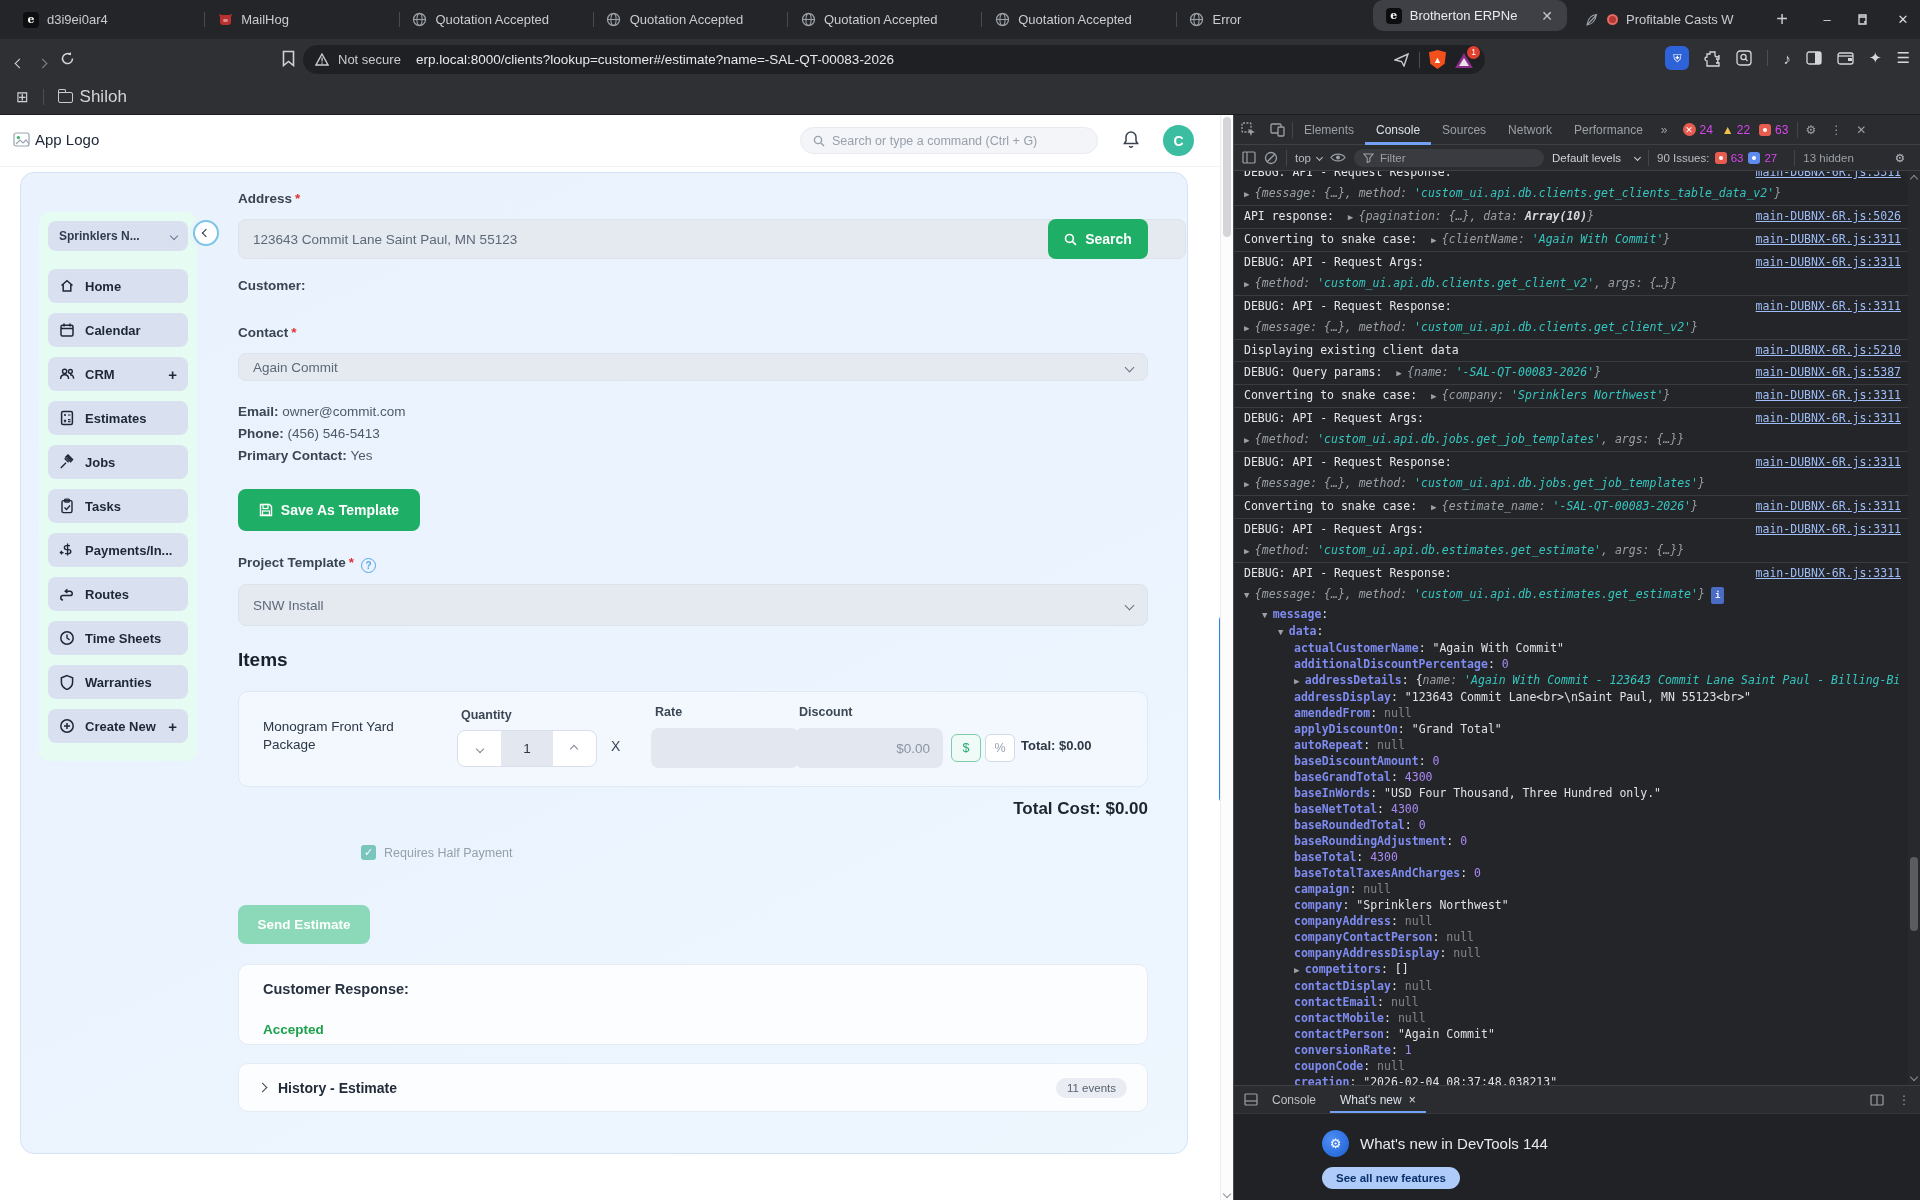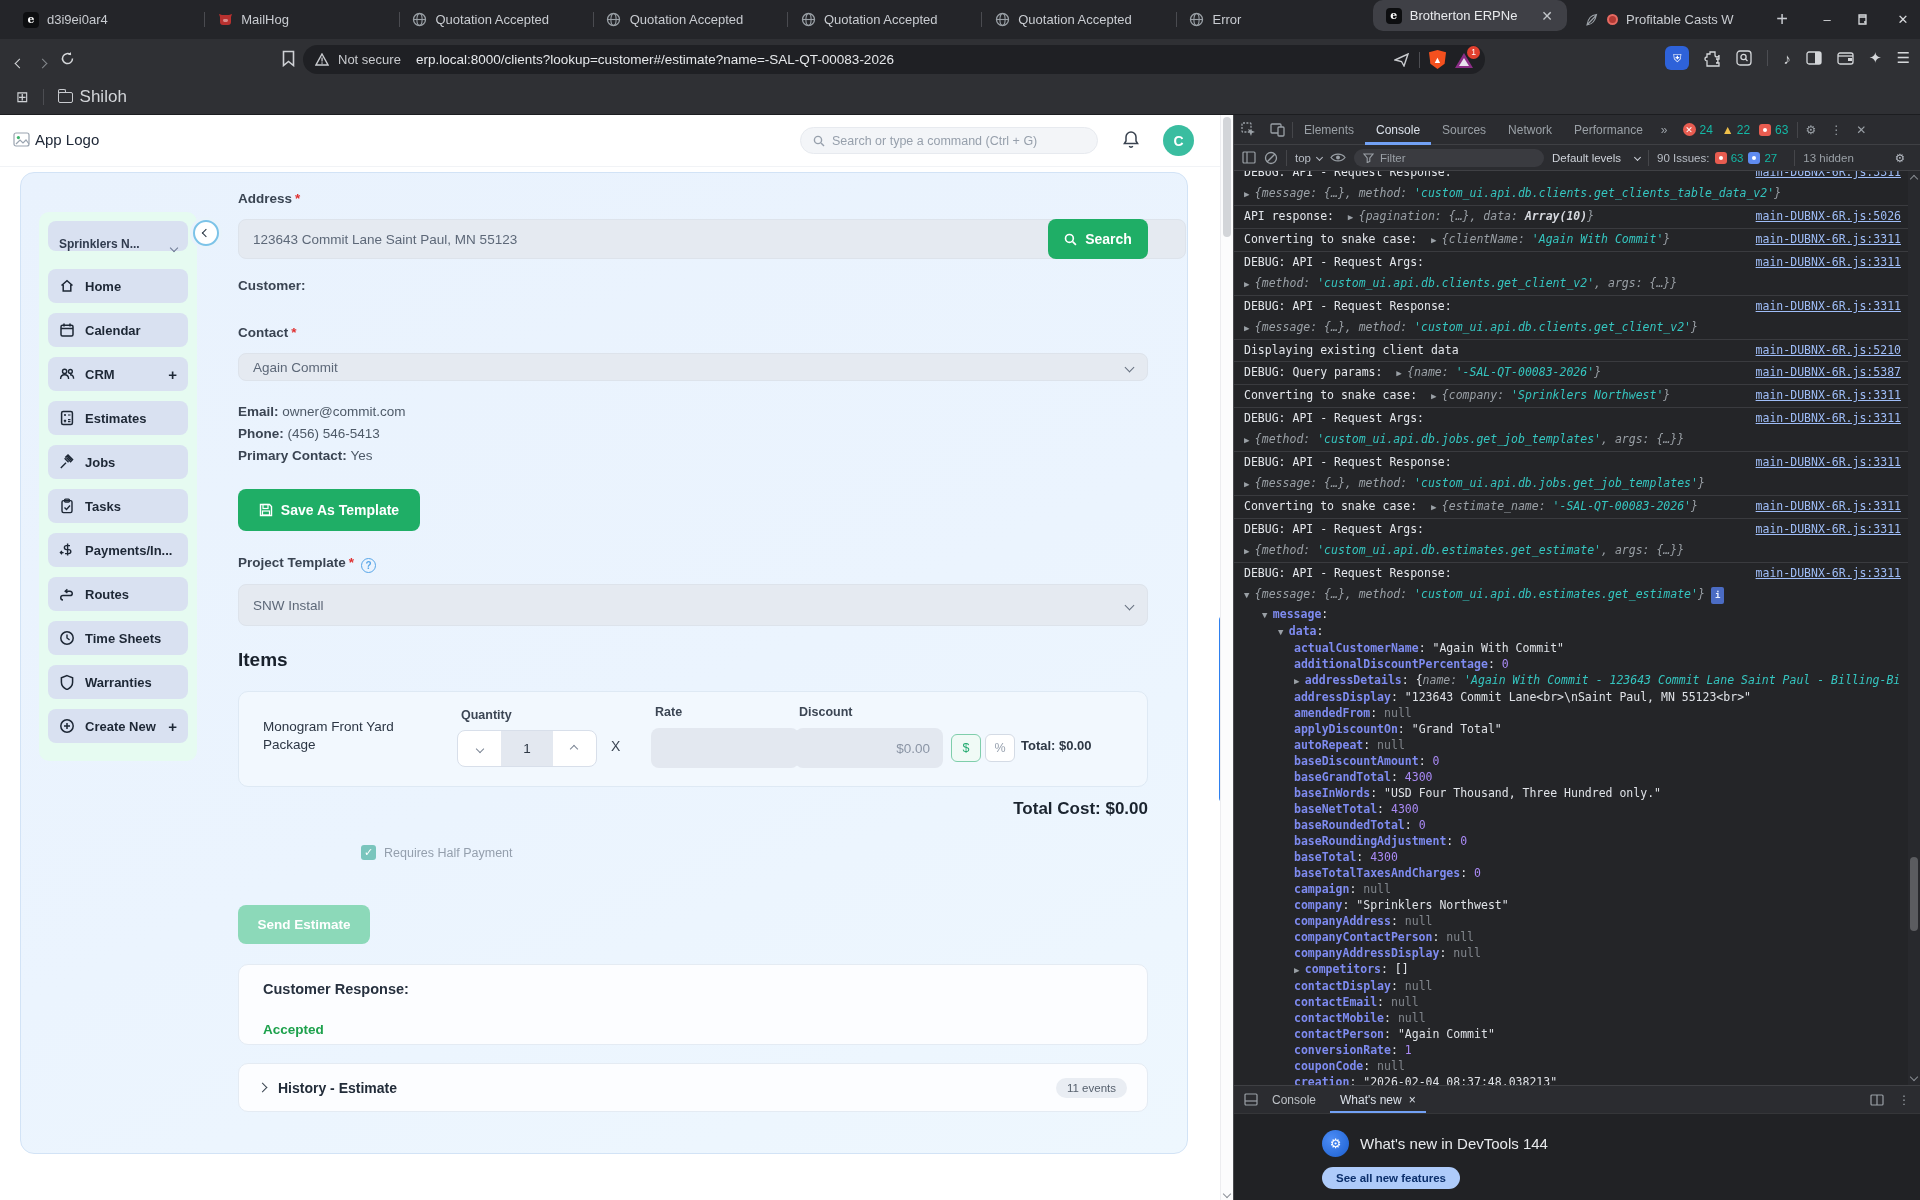--- a/index.html
+++ b/index.html
@@ -43,21 +43,21 @@
 
   
   .page{position:absolute;left:0;top:115px;width:1233px;height:1085px;background:#fff;overflow:hidden}
   .appheader{position:absolute;top:0;left:0;width:1220px;height:52px;background:#fff;border-bottom:1px solid #f1f3f6}
   .logo{position:absolute;left:13px;top:16px;display:flex;align-items:center;gap:5px;font-size:15px;color:#202938;font-weight:500}
   .appsearch{position:absolute;left:800px;top:12px;width:298px;height:27px;background:#f3f5f8;border:1px solid #e7eaef;border-radius:14px;display:flex;align-items:center;gap:7px;padding:0 12px;color:#97a0ac;font-size:12.5px;white-space:nowrap}
   .bellwrap{position:absolute;left:1122px;top:15px;color:#39424f}
   .avatar{position:absolute;left:1163px;top:10px;width:31px;height:31px;border-radius:50%;background:#3abda0;color:#fff;font-size:14px;font-weight:bold;display:flex;align-items:center;justify-content:center}
   .card{position:absolute;left:20px;top:57px;width:1168px;height:982px;border:1px solid #d2e3f6;border-radius:14px;background:linear-gradient(155deg,#e9f2fd 0%,#ebf4fe 55%,#eef7fe 100%)}
   .sidebar{position:absolute;left:18px;top:39px;width:158px;height:549px;background:#e6fbf1;border-radius:10px;padding:9px}
-  .sb-dd{height:30px;background:#d9e1f1;border-radius:8px;display:flex;align-items:flex-end;padding:0 11px;font-size:12px;font-weight:bold;color:#303b4e}
+  .sb-dd{height:30px;background:#d9e1f1;border-radius:8px;display:flex;align-items:center;padding:0 11px;font-size:12px;font-weight:bold;color:#303b4e}
   .sb-dd .chev{margin-left:auto;color:#6c7892;width:6px;height:6px}
   .sb-item{height:34px;margin-top:10px;background:#d9e1f1;border-radius:8px;display:flex;align-items:center;gap:10px;padding:0 11px;font-size:13px;font-weight:600;color:#1d2735}
   .sb-item:first-of-type{margin-top:18px}
   .sb-item svg{flex:0 0 auto}
   .sb-plus{margin-left:auto;font-size:15px;font-weight:600}
   .collapsebtn{position:absolute;left:172px;top:47px;width:26px;height:26px;border-radius:50%;background:#fff;border:2px solid #7cc3e8;box-shadow:0 0 0 3px #e9f3fb;display:flex;align-items:center;justify-content:center;color:#25323f}
   .collapsebtn .chev{width:6px;height:6px}
   .form{position:absolute;left:217px;top:0;width:910px}
   .flabel{position:absolute;font-size:13.5px;font-weight:600;color:#3a4452}
   .req{color:#e03131;margin-left:3px}
@@ -96,21 +96,21 @@
   .devtools{position:absolute;left:1233px;top:115px;width:687px;height:1085px;background:#242528;border-left:1px solid #4a4b4f;color:#dfe3e8}
   .dt-tabbar{position:absolute;top:0;left:0;right:0;height:30px;background:#2b2c30;border-bottom:1px solid #3f4044;display:flex;align-items:center;font-size:12px;color:#9aa0a6}
   .dt-tab{padding:0 11px;height:30px;display:flex;align-items:center}
   .dt-tab.active{color:#dbe1ea;box-shadow:inset 0 -3px 0 #72a1f5}
   .dt-ico{padding:0 7px;display:flex;align-items:center}
   .errball{width:13px;height:13px;border-radius:50%;background:#e85c50;color:#fff;font-size:9px;display:flex;align-items:center;justify-content:center;margin-right:4px}
   .warntri{color:#f0c04a;font-size:12px;margin-right:3px}
   .isq{width:12px;height:12px;border-radius:3px;background:#e85c50;margin-right:4px;position:relative}
   .isq::after{content:"";position:absolute;left:4px;top:4px;width:4px;height:4px;border-radius:50%;background:#fff}
   .isq.blue{background:#5f8bf0}
-  .cnt{color:#14b8a6;margin-right:9px}
+  .cnt{color:#d946ef;margin-right:9px}
   .dt-filter{position:absolute;top:30px;left:0;right:0;height:26px;background:#2b2c30;border-bottom:1px solid #3f4044;display:flex;align-items:center;font-size:11.5px;color:#b9bec6;gap:8px;padding:0 8px}
   .fpill{width:190px;height:18px;background:#3a3b40;border-radius:10px;display:flex;align-items:center;gap:6px;padding:0 9px;color:#9aa0a6}
   .dt-console{position:absolute;top:56px;left:0;width:675px;height:914px;overflow:hidden;font-family:"DejaVu Sans Mono",monospace}
   .crow{display:flex;align-items:baseline;padding:2px 0 2px 10px;font-size:11.5px;line-height:17px;white-space:pre;overflow:hidden}
   .crow.b{border-top:1px solid #3a3b3f}
   .crow.clip{margin-top:-9px}
   .crow.t{padding-top:0;padding-bottom:0;line-height:16px}
   .crow.ind1{padding-left:28px}.crow.ind2{padding-left:44px}.crow.ind3{padding-left:60px}
   .cmain{flex:0 1 auto;overflow:hidden}
   .clink{margin-left:auto;padding-right:8px;color:#9fbdf8;text-decoration:underline;flex:0 0 auto}

